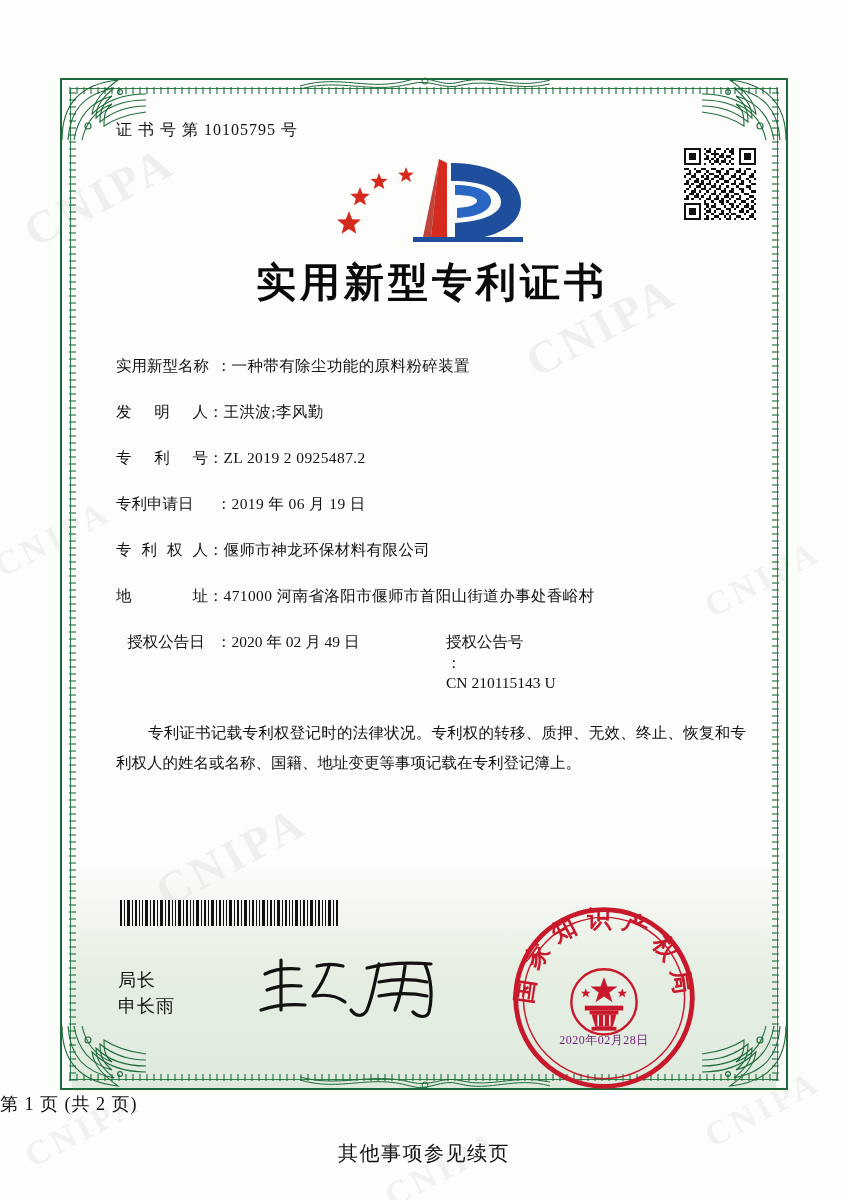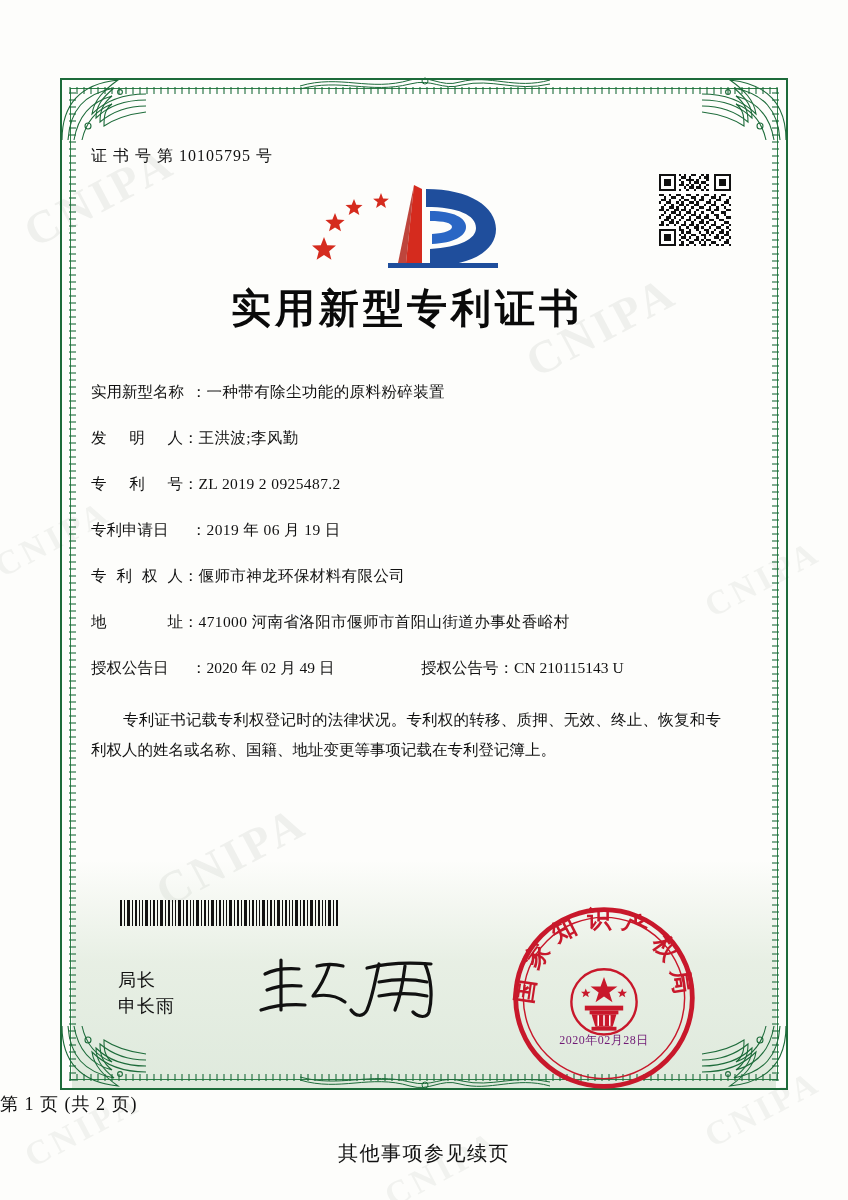--- a/index.html
+++ b/index.html
@@ -89,24 +89,23 @@
   .corner.br { left: 698px; top: 1022px; transform: scale(-1,-1); }
 
   .edge-orn {
     position: absolute;
     pointer-events: none;
   }
 
   
   .content {
     position: absolute;
-    left: 83px;
+    left: 108px;
     top: 120px;
     width: 648px;
-    margin-top: 26px;
   }
 
   .cert-no {
     font-family: "Liberation Serif", "DejaVu Serif", serif;
     font-size: 16px;
     letter-spacing: 1px;
     color: #111;
     margin-left: 8px;
   }
 
@@ -160,23 +159,24 @@
     width: 92px;
     flex: 0 0 92px;
   }
   .field-value { flex: 1; letter-spacing: 0.4px; }
 
   .dual-row {
     display: flex;
     align-items: baseline;
     margin-bottom: 8px;
     padding-left: 8px;
+    text-align: center;
   }
   .dual-left { width: 330px; display: flex; align-items: baseline; }
-  .dual-right { display: flex; align-items: baseline; }
+  .dual-right { display: flex; align-items: baseline; flex-direction: column; }
 
   .paragraphs {
     margin-top: 26px;
     padding: 0 10px 0 8px;
     font-family: "Liberation Serif", "DejaVu Serif", serif;
     font-size: 15.5px;
     line-height: 30px;
     text-align: justify;
     color: #111;
   }

